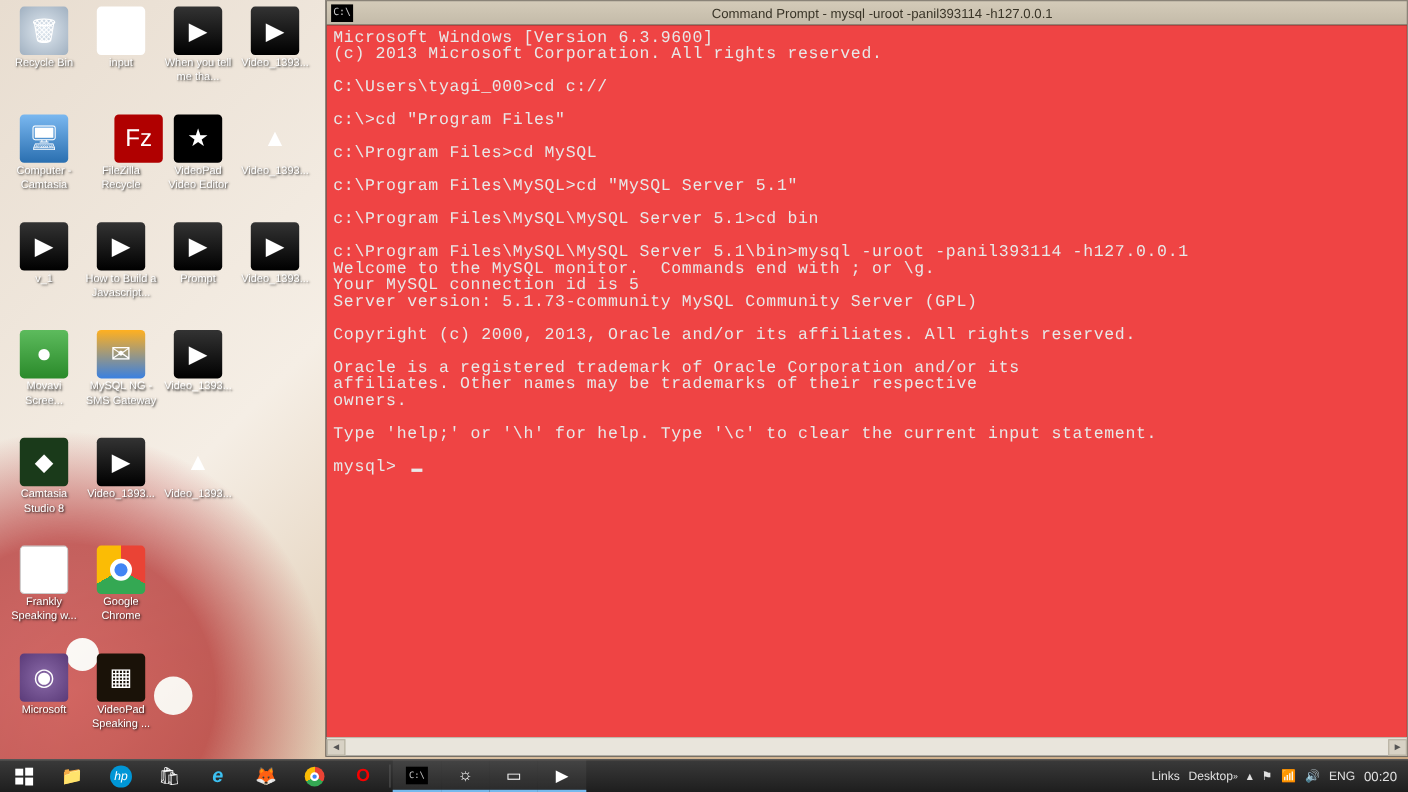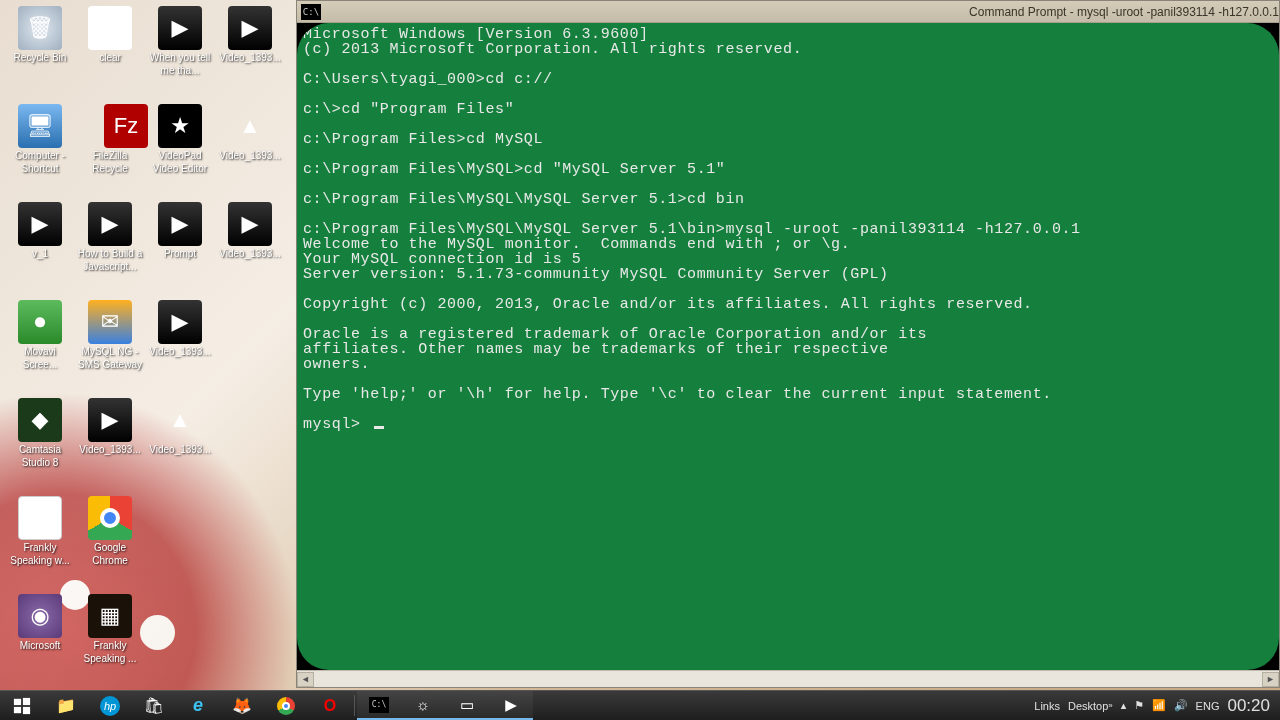--- a/index.html
+++ b/index.html
@@ -53,26 +53,26 @@
 }
 .cmd-titlebar {
   height: 22px; background: linear-gradient(#d4cbb9, #c4bba9);
   display: flex; align-items: center; color: #3a3528; font-size: 12px;
   border-bottom: 1px solid #a89f8c; flex: 0 0 auto;
 }
 .cmd-titlebar .sys-ico {
   width: 20px; height: 16px; margin: 0 4px; background:#000;
   display:flex; align-items:center; justify-content:center; color:#ccc; font-size:9px; font-family:monospace;
 }
-.cmd-titlebar .title { flex:1; text-align:right; }
+.cmd-titlebar .title { flex:1; text-align:center; }
 .cmd-body {
-  flex:1; background:#15803d; color:#e8e8e8;
+  flex:1; background:#ef4444; color:#e8e8e8;
   font-family: "Lucida Console","Courier New",monospace;
   font-size: 15px; line-height: 15px; letter-spacing: .6px;
-  padding: 4px 6px; white-space: pre; overflow:hidden;border-radius:32px;
+  padding: 4px 6px; white-space: pre; overflow:hidden;
 }
 .cmd-body .cursor { display:inline-block; width:10px; height:3px; background:#e8e8e8; vertical-align:baseline; margin-bottom:-1px; margin-left:4px; }
 .cmd-scroll-h {
   height: 17px; background: #e9e5dc; border-top:1px solid #bfb9ac;
   display:flex; align-items:center;
 }
 .cmd-scroll-h .arrow { width:17px; height:15px; background:#d8d2c5; border:1px solid #b5af9f; display:flex; align-items:center; justify-content:center; font-size:9px; color:#555; cursor:pointer;}
 .cmd-scroll-h .track { flex:1; height:15px; }
 
 
@@ -82,48 +82,48 @@
   border-top:1px solid #555;
   display:flex; align-items:stretch; color:#fff;
 }
 .tb-btn { width:44px; display:flex; align-items:center; justify-content:center; cursor:pointer; border-right:0; }
 .tb-btn.running { border-bottom:2px solid #76b9ed; background:rgba(255,255,255,.05); }
 .tb-sep { width:1px; background:#555; margin:4px 2px; }
 .tb-start svg { width:18px; height:18px; }
 .tb-spacer { flex:1; }
 .tray { display:flex; align-items:center; gap:8px; padding:0 10px; font-size:11px; color:#e0e0e0; }
 .tray .tic { cursor:pointer; display:flex; align-items:center; }
-.tray .clock { font-size:17px; }
+.tray .clock { font-size:12px; }
 </style>
 </head>
 <body>
 
 <div class="wallpaper-overlay"></div>
 
 <div class="desktop">
   <div class="icon-grid" id="icon-grid">
       <div class="di">
         <div class="ico ico-bin">🗑</div>
         <div class="lbl">Recycle Bin</div>
       </div>
       <div class="di">
         <div class="ico ico-jq">jQ</div>
-        <div class="lbl">clear</div>
+        <div class="lbl">input</div>
       </div>
       <div class="di">
         <div class="ico ico-vid">▶</div>
         <div class="lbl">When you tell me tha...</div>
       </div>
       <div class="di">
         <div class="ico ico-vid">▶</div>
         <div class="lbl">Video_1393...</div>
       </div>
       <div class="di">
         <div class="ico ico-pc">🖥</div>
-        <div class="lbl">Computer - Shortcut</div>
+        <div class="lbl">Computer - Camtasia</div>
       </div>
       <div class="di">
         <div class="ico ico-fz">Fz</div>
         <div class="lbl">FileZilla Recycle</div>
       </div>
       <div class="di">
         <div class="ico ico-vp">★</div>
         <div class="lbl">VideoPad Video Editor</div>
       </div>
       <div class="di">
@@ -181,21 +181,21 @@
         <div class="lbl">Google Chrome</div>
       </div>
       <div></div>
       <div></div>
       <div class="di">
         <div class="ico ico-bt">◉</div>
         <div class="lbl">Microsoft</div>
       </div>
       <div class="di">
         <div class="ico ico-frk">▦</div>
-        <div class="lbl">Frankly Speaking ...</div>
+        <div class="lbl">VideoPad Speaking ...</div>
       </div>
     </div>
 </div>
 
 <div class="cmd-window">
   <div class="cmd-titlebar">
     <div class="sys-ico">C:\</div>
     <div class="title">Command Prompt - mysql  -uroot -panil393114 -h127.0.0.1</div>
   </div>
   <div class="cmd-body"><span id="cmd-lines">Microsoft Windows [Version 6.3.9600]

